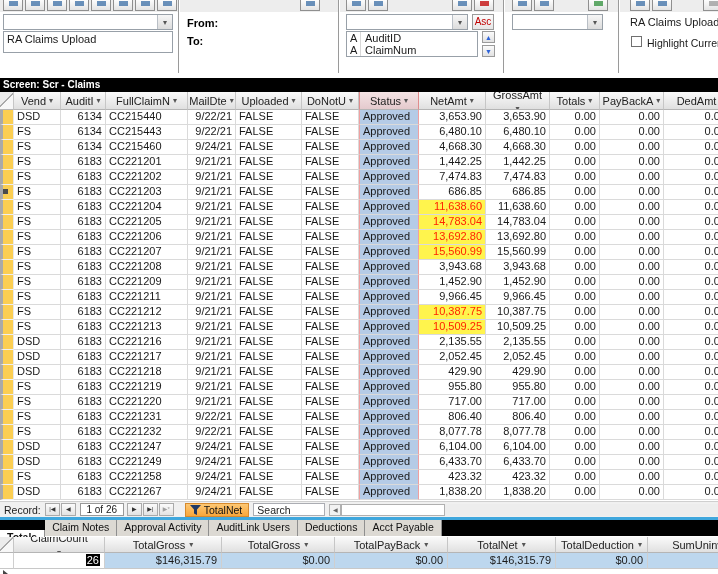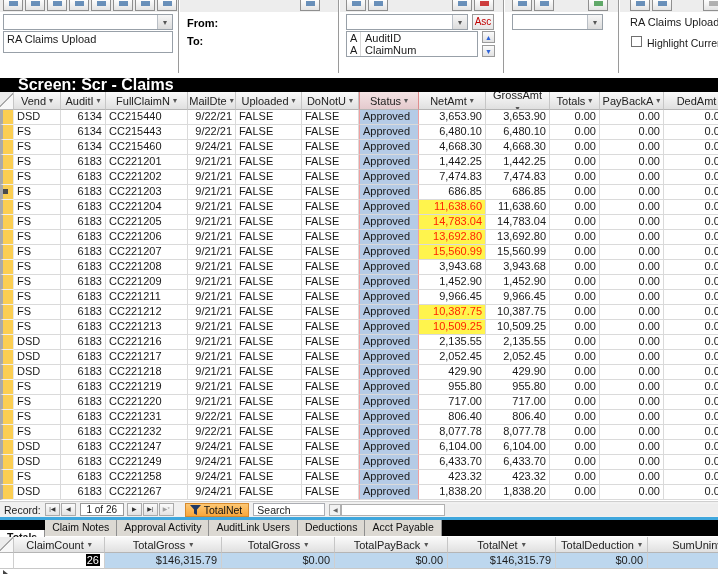--- a/index.html
+++ b/index.html
@@ -28,21 +28,21 @@
           color:#c00000;font-size:10px;text-align:center;line-height:14px;}
   .slrow{display:flex;height:12px;line-height:12px;}
   .sltag{width:14px;border-right:1px solid #d8d8d8;padding-left:3px;}
   .slname{padding-left:4px;}
   .udbtn{position:absolute;width:13px;height:12px;border:1px solid #9a9a9a;background:linear-gradient(#fbfbfb,#e2e2e2);
          color:#2e63d8;font-size:7px;text-align:center;line-height:11px;}
   .plain-label{position:absolute;white-space:nowrap;}
   .chk{position:absolute;width:11px;height:11px;border:1px solid #707070;background:#fff;}
   
   .titlebar{position:absolute;top:78px;left:0;width:718px;height:14px;background:#000;color:#fff;
-            font-weight:bold;font-size:16px;line-height:14px;padding-left:18px;}
+            font-weight:bold;font-size:10px;line-height:14px;padding-left:3px;}
   
   .sheet{position:absolute;top:92px;left:0;width:718px;height:409px;overflow:hidden;background:#fff;}
   .hrow{display:flex;height:18px;width:740px;}
   .hcell{border-right:1px solid #c6c6c6;border-bottom:1px solid #b5b5b5;
          background:linear-gradient(#fafafa,#e0e0e0);display:flex;align-items:center;justify-content:center;
          gap:3px;color:#222;overflow:hidden;white-space:nowrap;flex:none;}
   .hcell.corner{background:linear-gradient(135deg,#ececec 44%,#a9a9a9 44%,#a9a9a9 52%,#f7f7f7 52%);}
   .hcell.statush{background:linear-gradient(#f4e3e4,#e4cacd);border-left:1px solid #e08c8c;border-right:1px solid #e08c8c;}
   .sarr{font-size:8px;color:#555;}
   .drow{display:flex;height:15px;width:740px;position:relative;}
@@ -680,21 +680,21 @@
       <span class="tab">Claim Notes</span>
       <span class="tab">Approval Activity</span>
       <span class="tab">AuditLink Users</span>
       <span class="tab">Deductions</span>
       <span class="tab">Acct Payable</span>
     </div>
 
   <div class="totals">
     <div class="trow" id="tothead">
         <div class="thcell corner" style="width: 14px;"></div>
-        <div class="thcell" style="width: 91px;">
+        <div class="thcell" style="width: 91px; flex-direction: column;">
           <span>ClaimCount</span>
           <span class="sarr">▾</span>
         </div>
         <div class="thcell" style="width: 117px;">
           <span>TotalGross</span>
           <span class="sarr">▾</span>
         </div>
         <div class="thcell" style="width: 113px;">
           <span>TotalGross</span>
           <span class="sarr">▾</span>

